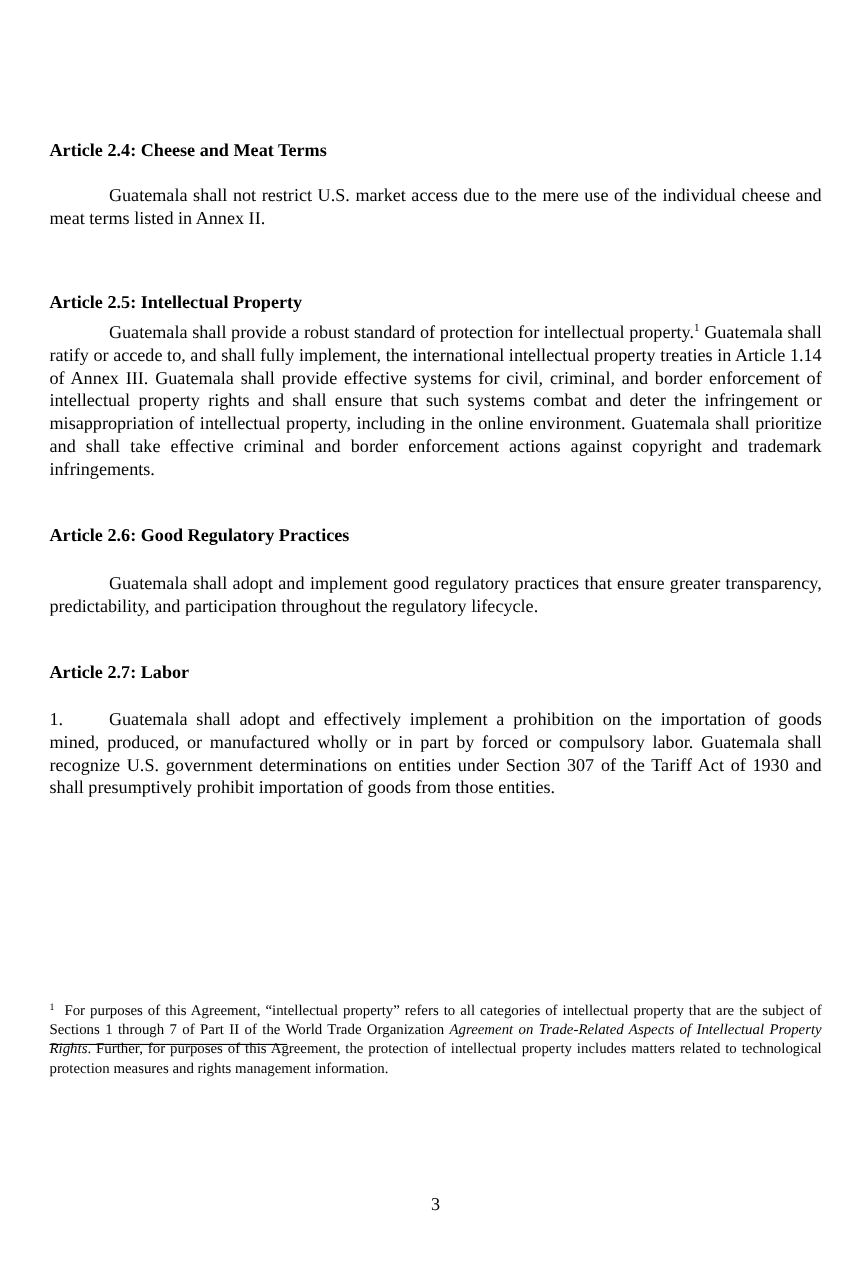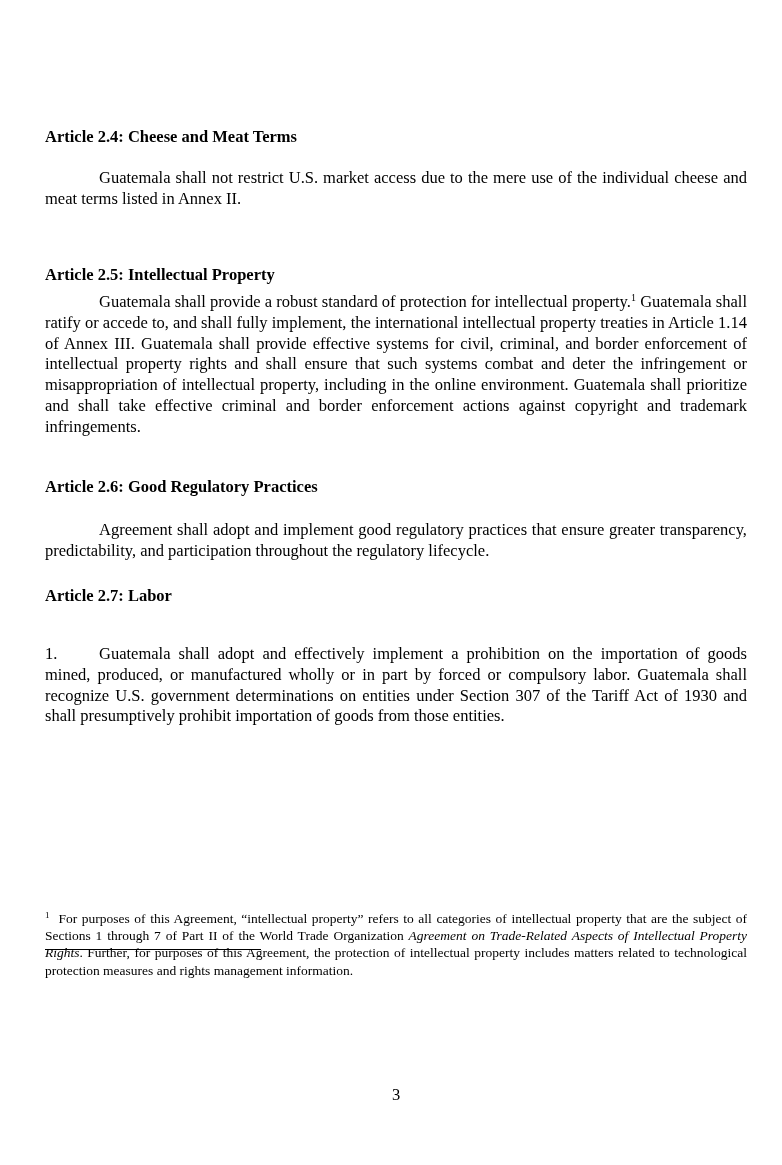--- a/index.html
+++ b/index.html
@@ -40,22 +40,22 @@
 
 <div class="page">
 
   <div class="heading" style="top:127px;">Article 2.4:  Cheese and Meat Terms</div>
   <div class="para indent" style="top:168px;">Guatemala shall not restrict U.S. market access due to the mere use of the individual cheese and meat terms listed in Annex II.</div>
 
   <div class="heading" style="top:265px;">Article 2.5:  Intellectual Property</div>
   <div class="para indent" style="top:292px;"><span>Guatemala shall provide a robust standard of protection for intellectual property.</span><sup>1</sup><span> Guatemala shall ratify or accede to, and shall fully implement, the international intellectual property treaties in Article 1.14 of Annex III.  Guatemala shall provide effective systems for civil, criminal, and border enforcement of intellectual property rights and shall ensure that such systems combat and deter the infringement or misappropriation of intellectual property, including in the online environment.  Guatemala shall prioritize and shall take effective criminal and border enforcement actions against copyright and trademark infringements.</span></div>
 
   <div class="heading" style="top:457px;margin-top:20px;">Article 2.6:  Good Regulatory Practices</div>
-  <div class="para indent" style="top:520px;">Agreement shall adopt and implement good regulatory practices that ensure greater transparency, predictability, and participation throughout the regulatory lifecycle.</div>
+  <div class="para indent" style="top:520px;">Guatemala shall adopt and implement good regulatory practices that ensure greater transparency, predictability, and participation throughout the regulatory lifecycle.</div>
 
-  <div class="heading" style="top:586px;">Article 2.7:  Labor</div>
+  <div class="heading" style="top:601px;">Article 2.7:  Labor</div>
   <div class="para" style="top:644px;"><span class="num">1.</span><span>Guatemala shall adopt and effectively implement a prohibition on the importation of goods mined, produced, or manufactured wholly or in part by forced or compulsory labor.  Guatemala shall recognize U.S. government determinations on entities under Section 307 of the Tariff Act of 1930 and shall presumptively prohibit importation of goods from those entities.</span></div>
 
   <div class="fn-rule"></div>
   <div class="footnote"><sup>1</sup><span style="white-space:pre-wrap;">  For purposes of this Agreement, “intellectual property” refers to all categories of intellectual property that are the subject of Sections 1 through 7 of Part II of the World Trade Organization </span><i>Agreement on Trade-Related Aspects of Intellectual Property Rights</i><span>.  Further, for purposes of this Agreement, the protection of intellectual property includes matters related to technological protection measures and rights management information.</span></div>
 
   <div class="page-number">3</div>
 </div>
 
 </body></html>

